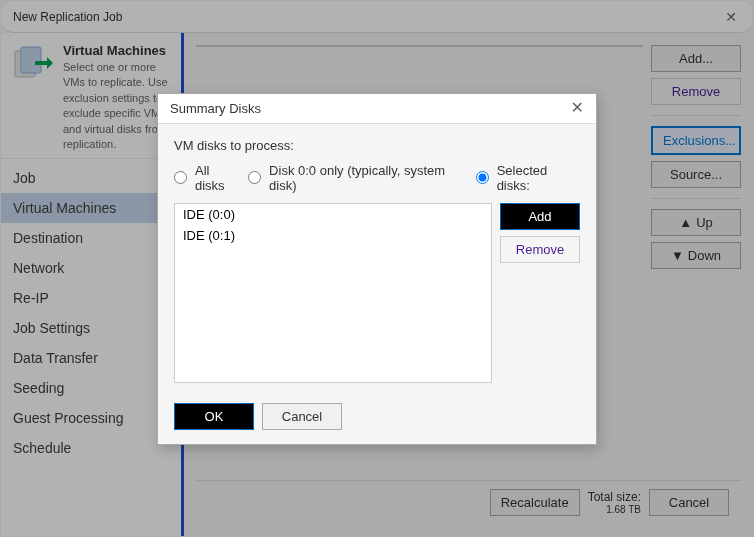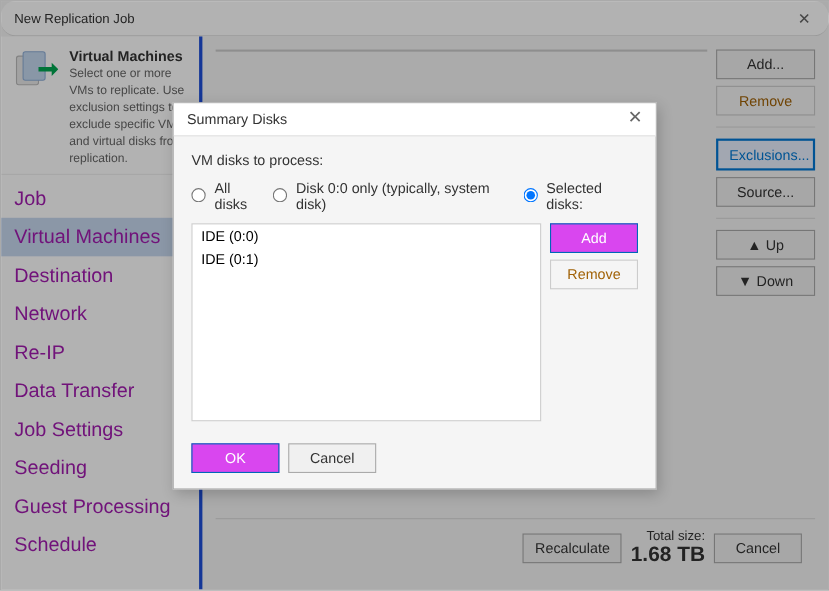--- a/index.html
+++ b/index.html
@@ -97,22 +97,22 @@
     }
 
     .sidebar-nav {
       flex: 1;
       padding-top: 4px;
     }
 
     .sidebar-item {
       padding: 7px 12px;
       cursor: pointer;
-      color: #a21caf;
-      font-size: 18px;
+      color: #404040;
+      font-size: 14px;
     }
 
     .sidebar-item.active {
       background: #c7d8f0;
       font-weight: 500;
     }
 
     
     .main-content {
       flex: 1;
@@ -148,28 +148,28 @@
       font-size: 13px;
       border: 1px solid #aaa;
       background: #f0f0f0;
       cursor: pointer;
       text-align: center;
       color: #333;
       min-width: 80px;
     }
 
     .btn:disabled, .btn.disabled {
-      color: #a16207;
+      color: #4c1d95;
       background: #f5f5f5;
       border-color: #ccc;
       cursor: default;
     }
 
     .btn.primary {
-      background: #d946ef;
+      background: #000000;
       color: #fff;
       border-color: #0067b8;
     }
 
     .btn.accent {
       background: #e8f0fe;
       border: 2px solid #0078d4;
       color: #0078d4;
     }
 
@@ -189,22 +189,22 @@
       gap: 8px;
     }
 
     .total-size {
       font-size: 12px;
       color: #333;
       text-align: right;
     }
 
     .total-size-value {
-      font-weight: bold;
-      font-size: 19px;
+      font-weight: normal;
+      font-size: 10px;
       display: block;
     }
 
     
     .modal-overlay {
       position: absolute;
       top: 0; left: 0; right: 0; bottom: 0;
       background: rgba(0,0,0,0.3);
       display: flex;
       align-items: center;
@@ -337,22 +337,22 @@
           <span class="sidebar-desc">Select one or more VMs to replicate. Use exclusion settings to exclude specific VMs and virtual disks from replication.</span>
         </div>
       </div>
 
       <nav class="sidebar-nav">
         <div class="sidebar-item">Job</div>
         <div class="sidebar-item active">Virtual Machines</div>
         <div class="sidebar-item">Destination</div>
         <div class="sidebar-item">Network</div>
         <div class="sidebar-item">Re-IP</div>
+        <div class="sidebar-item">Job Settings</div>
         <div class="sidebar-item">Data Transfer</div>
-        <div class="sidebar-item">Job Settings</div>
         <div class="sidebar-item">Seeding</div>
         <div class="sidebar-item">Guest Processing</div>
         <div class="sidebar-item">Schedule</div>
       </nav>
     </div>
 
     <div class="main-content">
       <div class="row-group" style="flex:1;">
 
         <div class="vm-list-area">

